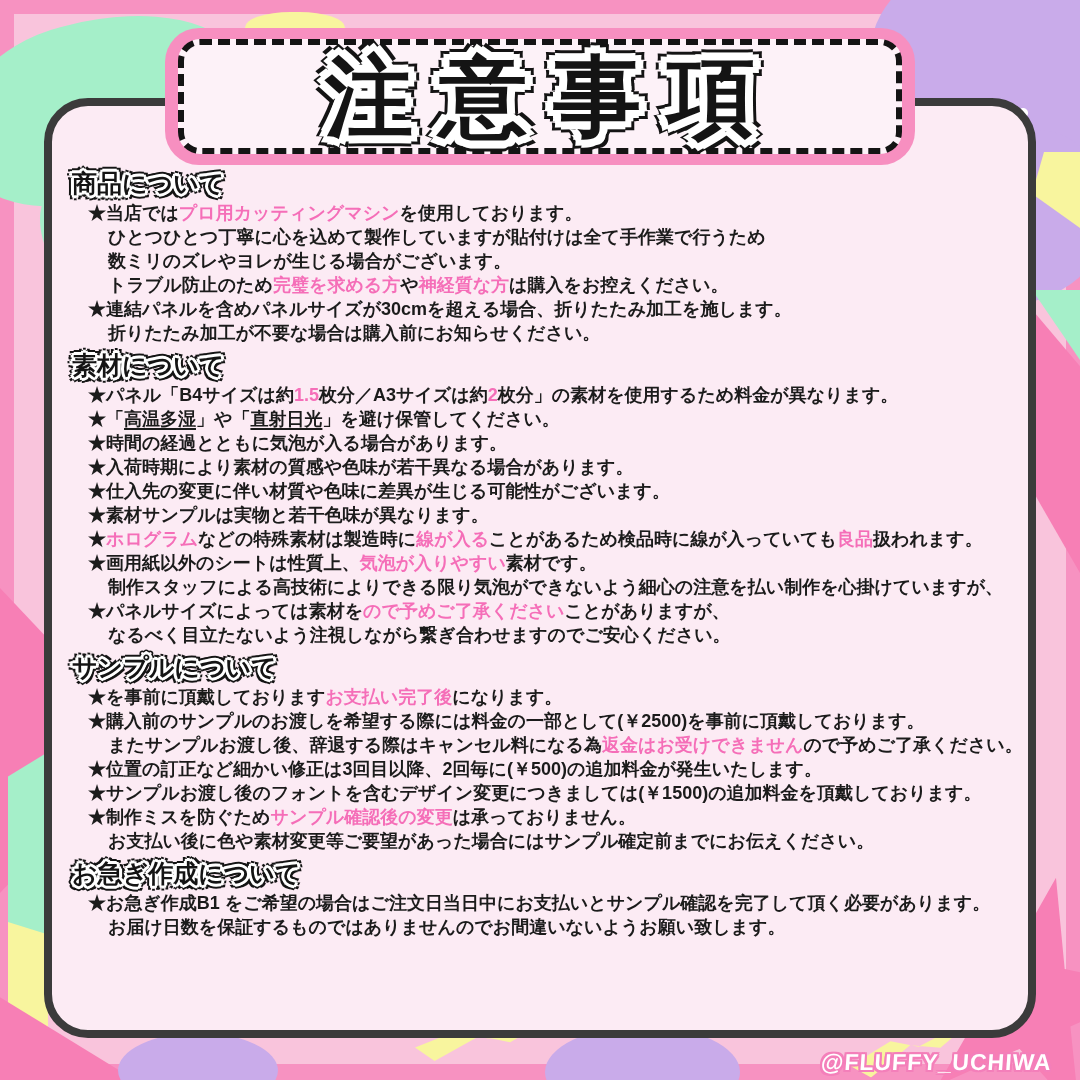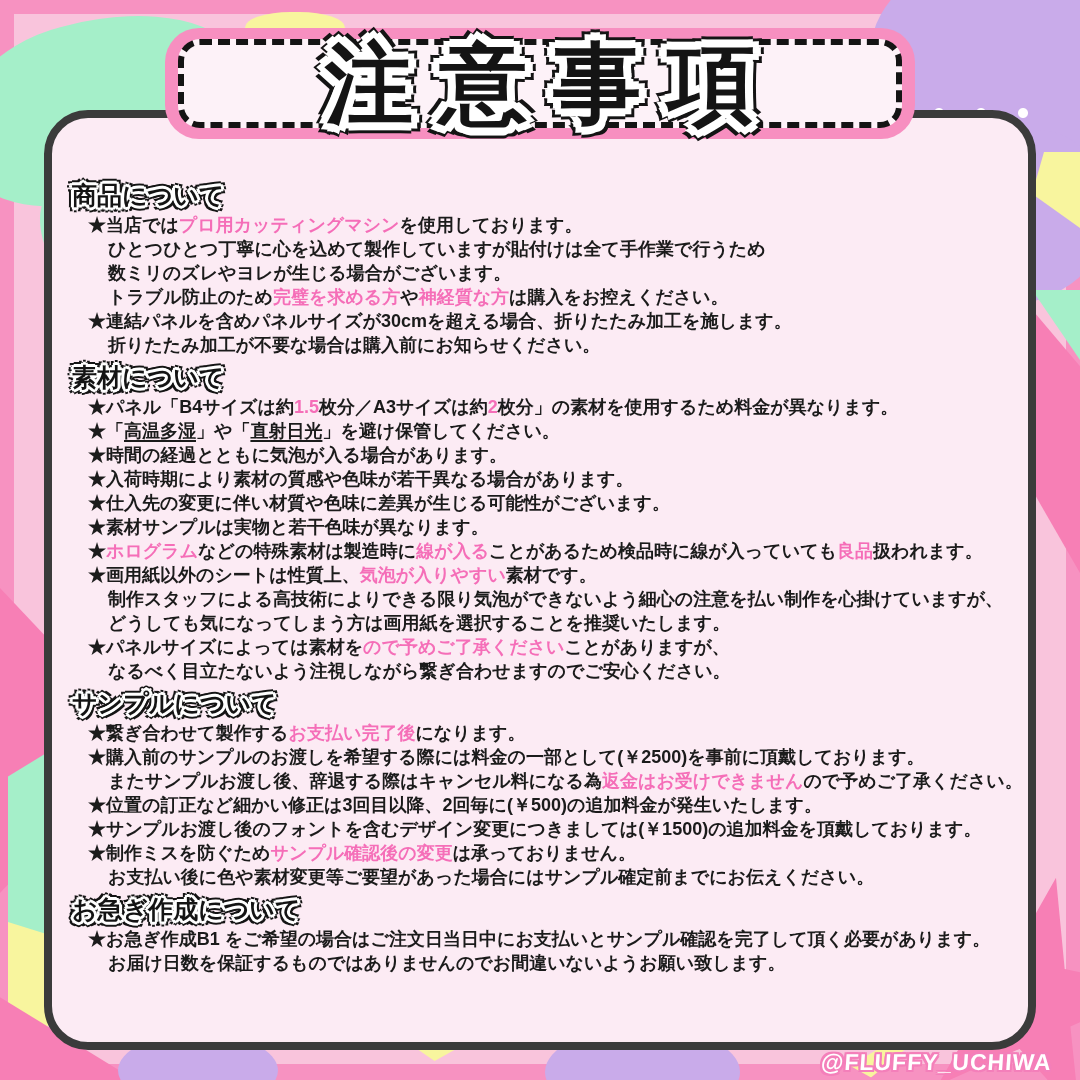--- a/index.html
+++ b/index.html
@@ -27,23 +27,23 @@
   .mint-l{left:8px;top:752px;width:40px;height:205px;background:var(--mint);clip-path:polygon(0 12%,100% 0,100% 88%,0 100%);}
   .yellow-l{left:8px;top:922px;width:40px;height:125px;background:var(--yellow);clip-path:polygon(0 0,100% 10%,100% 100%,0 100%);}
   .pink-bl{left:0;bottom:0;width:135px;height:115px;background:var(--deco_pink);clip-path:polygon(0 28%,100% 100%,0 100%);}
   .purple-b1{left:118px;bottom:-28px;width:160px;height:75px;background:var(--lavender);border-radius:50%;}
   .purple-b2{left:545px;bottom:-38px;width:195px;height:92px;background:var(--lavender);border-radius:50%;}
   .zig{background:var(--yellow);clip-path:polygon(0 72%,32% 38%,52% 55%,100% 12%,68% 62%,46% 50%,14% 98%);}
   .zig1{left:415px;bottom:18px;width:140px;height:52px;}
   .zig2{left:848px;bottom:8px;width:135px;height:55px;transform:rotate(-8deg);}
   .star-br{right:-75px;bottom:-45px;width:250px;height:250px;background:var(--deco_pink);transform:rotate(12deg);
     clip-path:polygon(50% 0%,61% 35%,98% 35%,68% 57%,79% 91%,50% 70%,21% 91%,32% 57%,2% 35%,39% 35%);}
-  .panel{position:absolute;left:44px;top:110px;width:992px;height:940px;background:var(--panel_bg);
+  .panel{position:absolute;left:44px;top:98px;width:992px;height:940px;background:var(--panel_bg);
     border:8px solid var(--panel_border);border-radius:44px;z-index:2;padding:62px 22px 8px 20px;}
-  .titlebox{position:absolute;left:165px;top:28px;width:750px;height:111px;background:var(--title_border);
+  .titlebox{position:absolute;left:165px;top:28px;width:750px;height:137px;background:var(--title_border);
     border-radius:34px;z-index:3;padding:11px 13px;}
   .titlebox-inner{width:100%;height:100%;background:var(--title_bg);border:6px dashed #141414;border-radius:22px;
     display:flex;align-items:center;justify-content:center;}
   .title-text{font-size:88px;font-weight:700;letter-spacing:26px;padding-left:26px;color:#141414;line-height:1;
     text-shadow:
       -6px -6px 0 #fff,6px -6px 0 #fff,-6px 6px 0 #fff,6px 6px 0 #fff,
       -8px 0 0 #fff,8px 0 0 #fff,0 -8px 0 #fff,0 8px 0 #fff,
       -11px 0 0 #141414,11px 0 0 #141414,0 -11px 0 #141414,0 11px 0 #141414,
       -9px -9px 0 #141414,9px 9px 0 #141414,-9px 9px 0 #141414,9px -9px 0 #141414;}
   .section-header{font-size:25px;font-weight:700;color:#141414;line-height:1.2;margin:5px 0 3px 0;
@@ -118,29 +118,28 @@
       </div>
       <div class="item">
         <div class="line"><span>★素材サンプルは実物と若干色味が異なります。</span></div>
       </div>
       <div class="item">
         <div class="line"><span>★</span><span class="hl">ホログラム</span><span>などの特殊素材は製造時に</span><span class="hl">線が入る</span><span>ことがあるため検品時に線が入っていても</span><span class="hl">良品</span><span>扱われます。</span></div>
       </div>
       <div class="item">
         <div class="line"><span>★画用紙以外のシートは性質上、</span><span class="hl">気泡が入りやすい</span><span>素材です。</span></div>
         <div class="line cont"><span>制作スタッフによる高技術によりできる限り気泡ができないよう細心の注意を払い制作を心掛けていますが、</span></div>
-        <div class="line cont"><span>どうしても気になってしまう方は画用紙を選択することを推奨いたします。</span></div>
       </div>
       <div class="item">
         <div class="line"><span>★パネルサイズによっては素材を</span><span class="hl">ので予めご了承ください</span><span>ことがありますが、</span></div>
         <div class="line cont"><span>なるべく目立たないよう注視しながら繋ぎ合わせますのでご安心ください。</span></div>
       </div>
       <div class="section-header">サンプルについて</div>
       <div class="item">
-        <div class="line"><span>★繋ぎ合わせて製作する</span><span class="hl">お支払い完了後</span><span>になります。</span></div>
+        <div class="line"><span>★を事前に頂戴しております</span><span class="hl">お支払い完了後</span><span>になります。</span></div>
       </div>
       <div class="item">
         <div class="line"><span>★購入前のサンプルのお渡しを希望する際には料金の一部として(￥2500)を事前に頂戴しております。</span></div>
         <div class="line cont"><span>またサンプルお渡し後、辞退する際はキャンセル料になる為</span><span class="hl">返金はお受けできません</span><span>ので予めご了承ください。</span></div>
       </div>
       <div class="item">
         <div class="line"><span>★位置の訂正など細かい修正は3回目以降、2回毎に(￥500)の追加料金が発生いたします。</span></div>
       </div>
       <div class="item">
         <div class="line"><span>★サンプルお渡し後のフォントを含むデザイン変更につきましては(￥1500)の追加料金を頂戴しております。</span></div>

